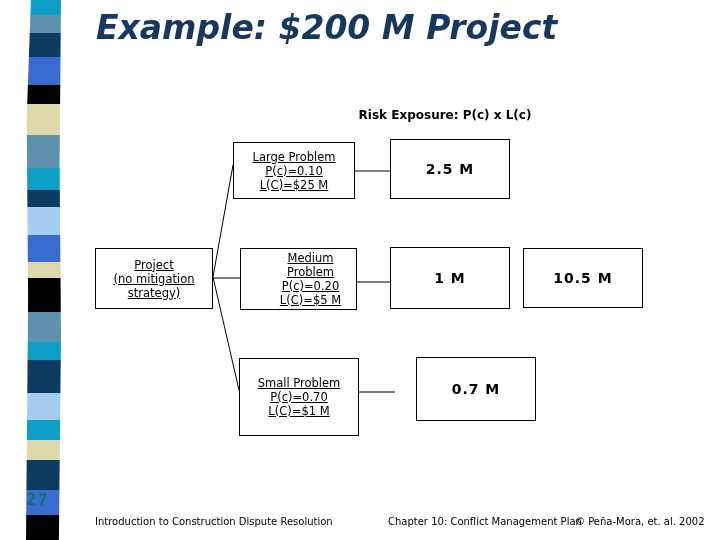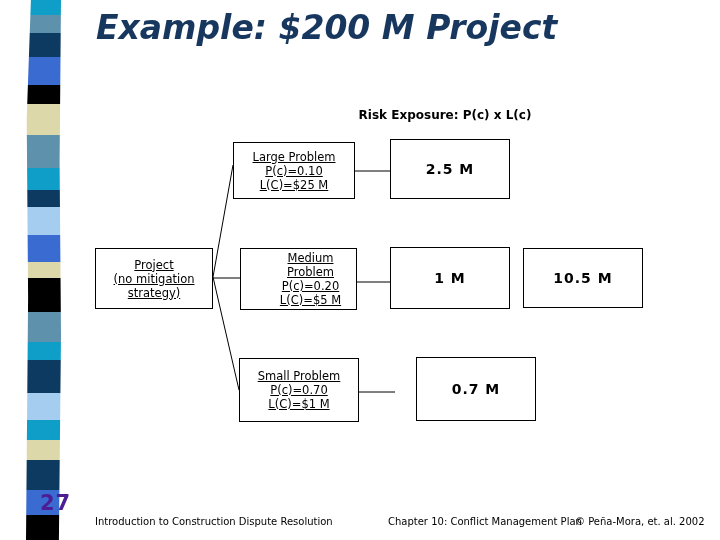--- a/index.html
+++ b/index.html
@@ -8,22 +8,22 @@
     overflow:hidden;font-family:"DejaVu Sans",sans-serif;
   }
   
   .strip{
     position:absolute;left:26px;top:0;width:35px;height:540px;
     display:flex;flex-direction:column;
     clip-path:polygon(14% 0,100% 0,96% 30%,100% 62%,94% 100%,0 100%,6% 55%,2% 22%);
   }
   .strip-block{width:100%;}
   .page-num{
-    position:absolute;left:40px;top:491px;
-    font-size:21px;font-weight:bold;color:#4c1d95;letter-spacing:1px;
+    position:absolute;left:26px;top:491px;
+    font-size:15px;font-weight:bold;color:#0f766e;letter-spacing:1px;
   }
   .title{
     position:absolute;left:96px;top:8px;margin:0;
     font-size:33px;font-weight:600;color:#17375e;
     white-space:nowrap;letter-spacing:0px;
   }
   .risk-label{
     position:absolute;left:340px;top:108px;width:210px;
     text-align:center;font-size:12px;font-weight:bold;color:#000000;
     white-space:nowrap;
@@ -32,21 +32,21 @@
   .dbox{
     position:absolute;border:1px solid #000;background:#fff;
     display:flex;flex-direction:column;align-items:center;justify-content:center;
     text-align:center;color:#000;box-sizing:border-box;
   }
   .dbox .bline{font-size:11.5px;line-height:14px;white-space:nowrap;text-decoration:underline;}
   .result{font-size:14px;font-weight:bold;letter-spacing:1px;}
   .box-project{left:95px;top:248px;width:118px;height:61px;}
   .box-large{left:233px;top:142px;width:122px;height:57px;}
   .box-medium{left:240px;top:248px;width:117px;height:62px;padding-left:24px;}
-  .box-small{left:239px;top:358px;width:120px;height:64px;}
+  .box-small{left:239px;top:358px;width:120px;height:78px;}
   .box-r-large{left:390px;top:139px;width:120px;height:60px;}
   .box-r-medium{left:390px;top:247px;width:120px;height:62px;}
   .box-r-small{left:395px;top:357px;width:120px;height:64px;margin-left:21px;}
   .box-total{left:523px;top:248px;width:120px;height:60px;}
   .footer-item{
     position:absolute;top:516px;font-size:10px;color:#000;white-space:nowrap;
   }
   .footer-left{left:95px;}
   .footer-center{left:388px;}
   .footer-right{left:575px;}

